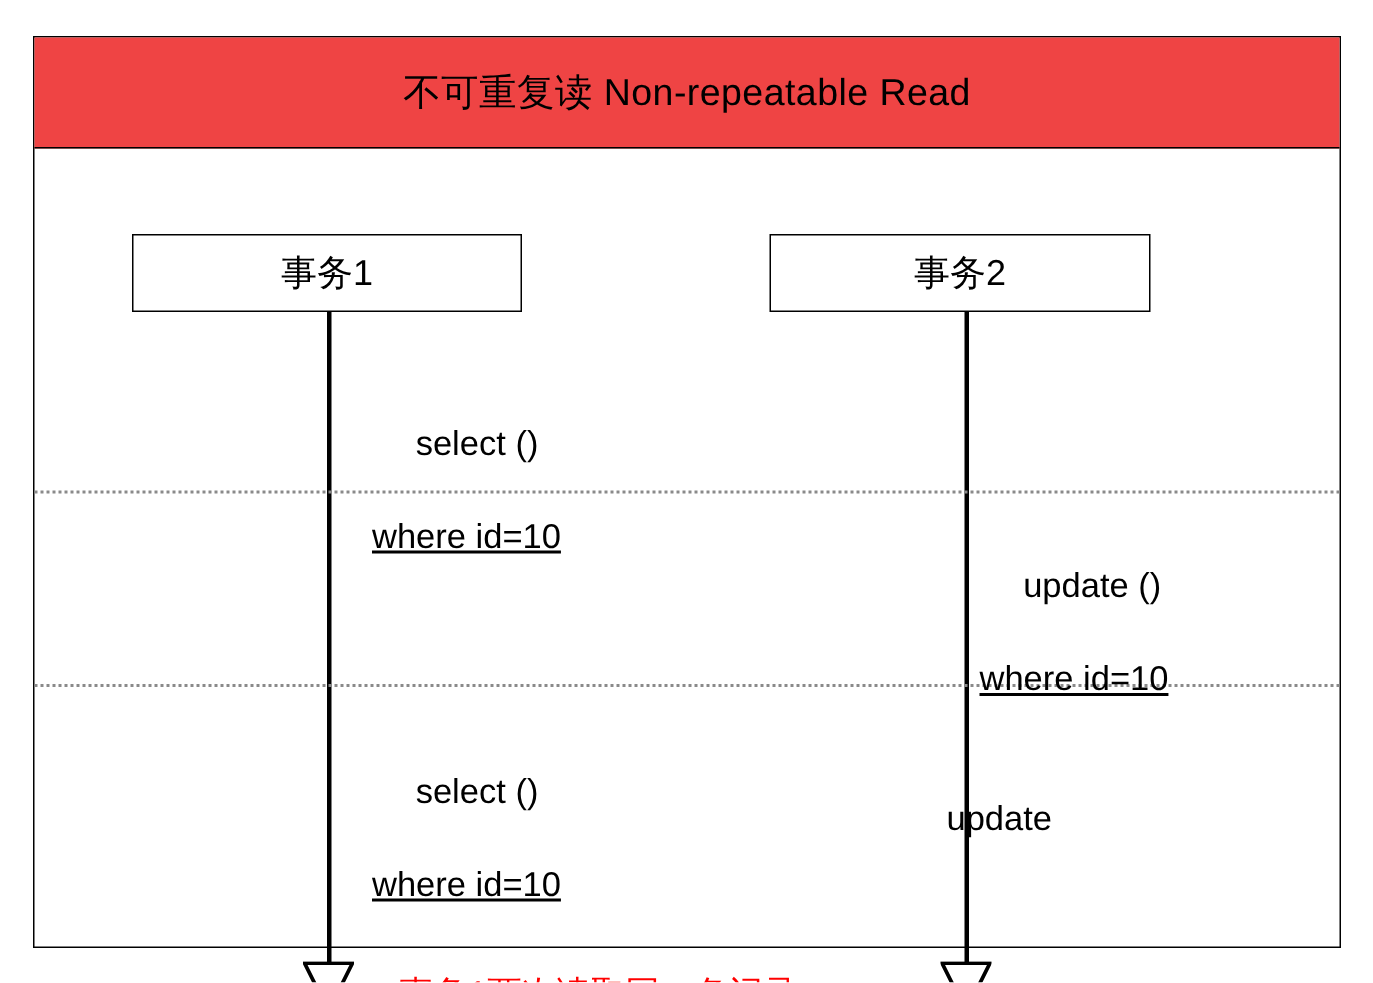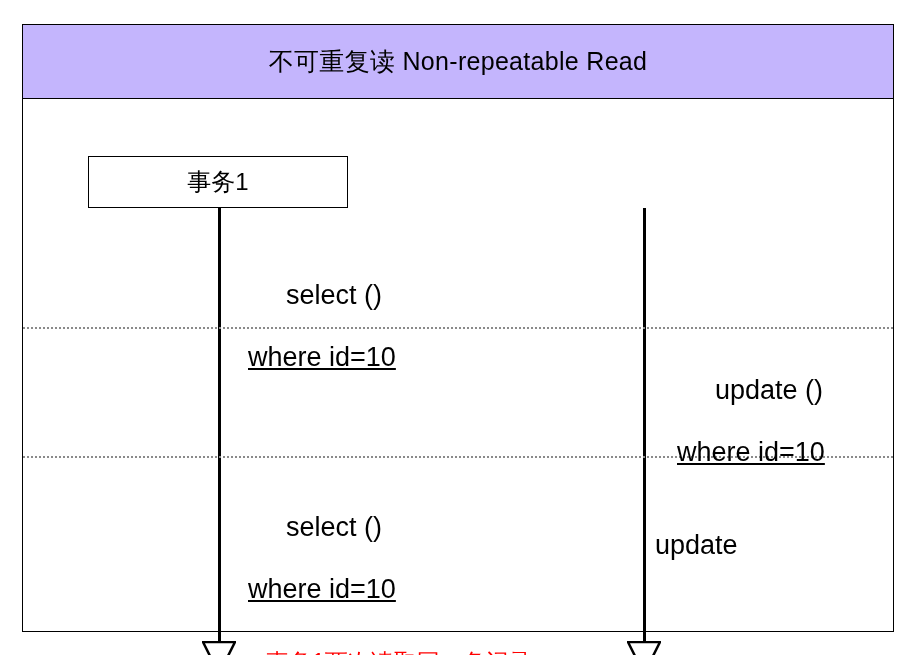--- a/index.html
+++ b/index.html
@@ -28,21 +28,21 @@
     background: #ffffff;
   }
 
   
   .title-bar {
     position: absolute;
     left: 0;
     top: 0;
     width: 100%;
     height: 74px;
-    background: #c4b5fd;
+    background: #ef4444;
     border-bottom: 1px solid #000000;
     box-sizing: border-box;
     display: flex;
     align-items: center;
     justify-content: center;
   }
   .title-text {
     font-size: 25px;
     color: #000000;
     letter-spacing: 0.3px;
@@ -97,28 +97,28 @@
     width: 100%;
     border-top: 2px dotted #8a8a8a;
     height: 0;
   }
   #sep1 { top: 228px; }
   #sep2 { top: 357px; }
 
   
   .stmt {
     position: absolute;
-    font-size: 27px;
+    font-size: 23px;
     line-height: 31px;
     color: #000000;
     white-space: pre;
   }
   #stmt-t1-a { left: 203px; top: 150px; }
   #stmt-t1-b { left: 203px; top: 382px; }
-  #stmt-t2-a { left: 632px; top: 245px; }
+  #stmt-t2-a { left: 608px; top: 245px; }
 
   .indent { display: block; padding-left: 22px; text-decoration: underline; }
 
   
   .annotation {
     position: absolute;
     left: 243px;
     top: 478px;
     font-size: 23px;
     line-height: 34px;
@@ -139,20 +139,23 @@
     <div class="canvas">
 
       <div class="txn-box" id="txn1-box">
         <span>事务1</span>
       </div>
       <div class="lifeline" id="lifeline1"></div>
       <svg class="arrow-head" id="arrow1" viewBox="0 0 34 34">
         <polygon points="1,1 33,1 17,33" fill="#ffffff" stroke="#000000" stroke-width="2.5"></polygon>
       </svg>
 
+      <div class="txn-box" id="txn2-box">
+        <span>事务2</span>
+      </div>
       <div class="lifeline" id="lifeline2"></div>
       <svg class="arrow-head" id="arrow2" viewBox="0 0 34 34">
         <polygon points="1,1 33,1 17,33" fill="#ffffff" stroke="#000000" stroke-width="2.5"></polygon>
       </svg>
 
       <div class="dotted-sep" id="sep1"></div>
       <div class="dotted-sep" id="sep2"></div>
 
       <div class="stmt" id="stmt-t1-a">
         <span>select ()</span>

